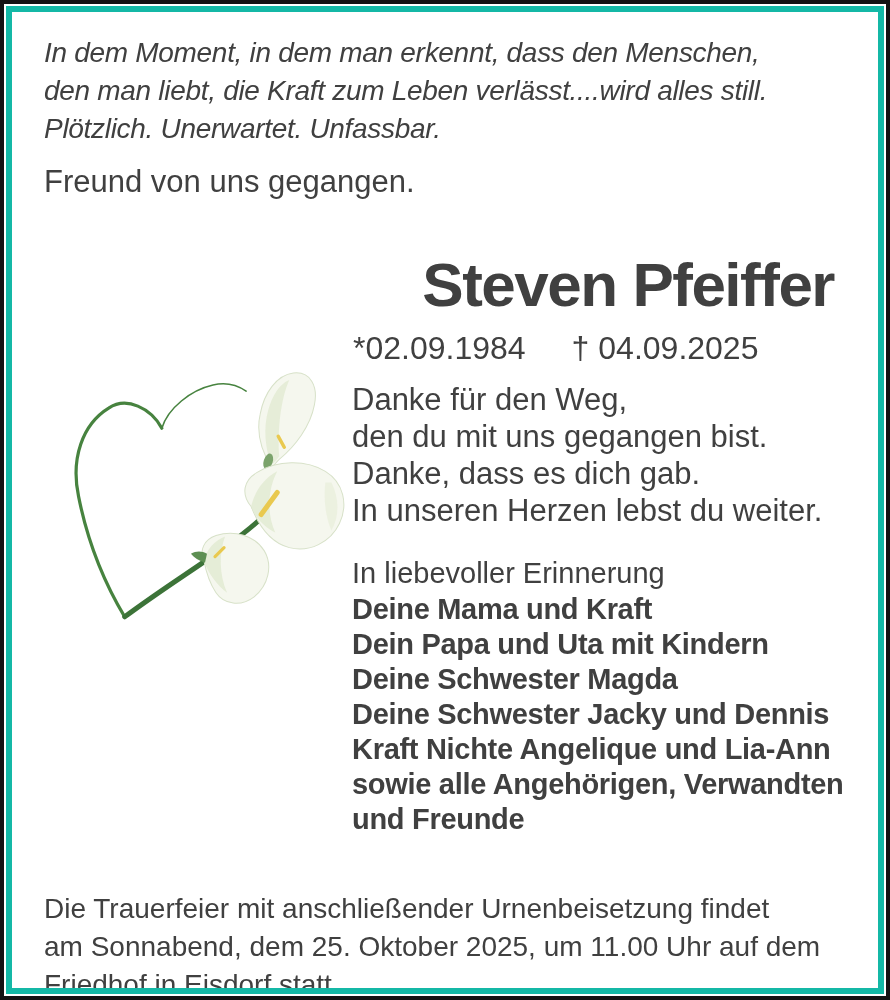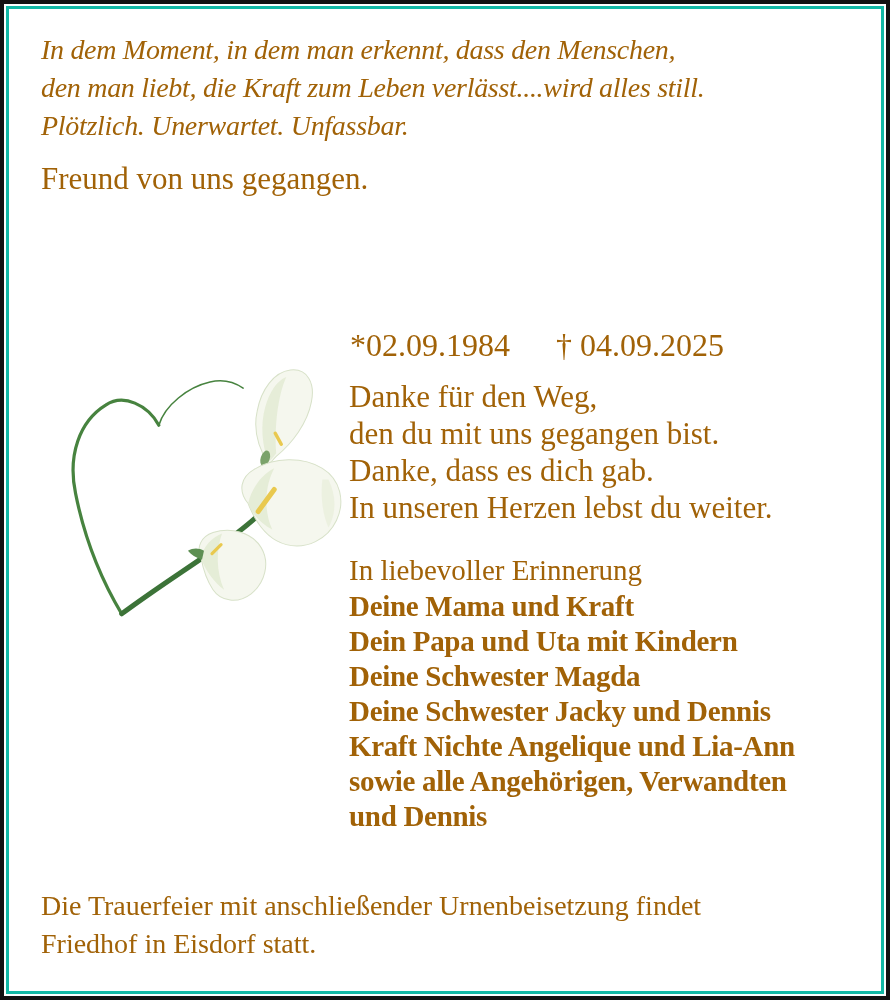--- a/index.html
+++ b/index.html
@@ -12,24 +12,23 @@
     box-sizing: border-box;
     background: #ffffff;
     border: 4px solid #141112;
     padding: 2px;
   }
   .inner-frame {
     position: relative;
     width: 100%;
     height: 100%;
     box-sizing: border-box;
-    border: 3px solid #14b8a6;
+    border: 6px solid #14b8a6;
     overflow: hidden;
-    color: #a16207;
-    font-family: Liberation Serif, serif;
+    color: #404040;
   }
 
   .epigraph {
     position: absolute;
     left: 32px; top: 22px;
     font-style: italic;
     font-size: 28px;
     line-height: 38px;
     letter-spacing: -0.3px;
   }
@@ -108,20 +107,21 @@
     <div class="epigraph">
       <span class="line">In dem Moment, in dem man erkennt, dass den Menschen,</span>
       <span class="line">den man liebt, die Kraft zum Leben verlässt....wird alles still.</span>
       <span class="line">Plötzlich. Unerwartet. Unfassbar.</span>
     </div>
 
     <div class="intro">
       <span class="line">Freund von uns gegangen.</span>
     </div>
 
+    <div class="name">Steven Pfeiffer</div>
 
     <div class="dates">
       <span class="birth">*02.09.1984</span><span>† 04.09.2025</span>
     </div>
 
     <svg class="illustration" viewBox="0 0 290 295" xmlns="http://www.w3.org/2000/svg" aria-hidden="true">
 
       <path d="M97,64 C86,44 62,32 44,44 C18,60 6,94 14,132 C24,182 42,222 60,252" fill="none" stroke="#47833f" stroke-width="3.2" stroke-linecap="round"></path>
 
       <path d="M97,64 C103,44 126,26 148,21 C160,18 172,21 181,27" fill="none" stroke="#47833f" stroke-width="1.6" stroke-linecap="round"></path>
@@ -163,22 +163,23 @@
 
     <div class="memoriam-intro">In liebevoller Erinnerung</div>
 
     <div class="mourners">
       <span class="line">Deine Mama und Kraft</span>
       <span class="line">Dein Papa und Uta mit Kindern</span>
       <span class="line">Deine Schwester Magda</span>
       <span class="line">Deine Schwester Jacky und Dennis</span>
       <span class="line">Kraft Nichte Angelique und Lia-Ann</span>
       <span class="line">sowie alle Angehörigen, Verwandten</span>
-      <span class="line">und Dennis</span>
+      <span class="line">und Freunde</span>
     </div>
 
     <div class="funeral">
       <span class="line">Die Trauerfeier mit anschließender Urnenbeisetzung findet</span>
+      <span class="line">am Sonnabend, dem 25. Oktober 2025, um 11.00 Uhr auf dem</span>
       <span class="line">Friedhof in Eisdorf statt.</span>
     </div>
 
   </div>
 </div>
 
 </body></html>

